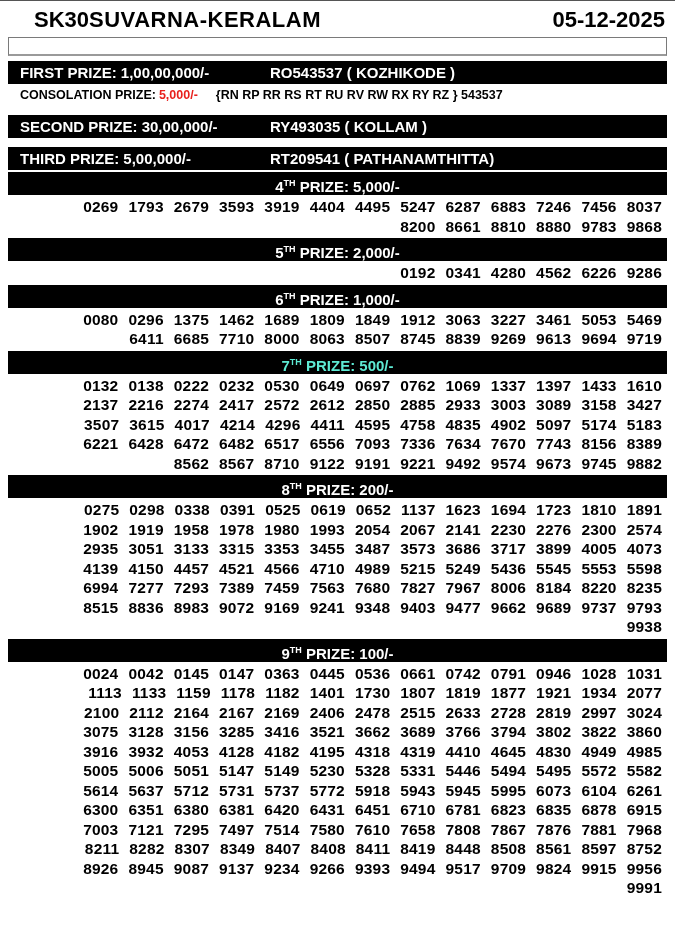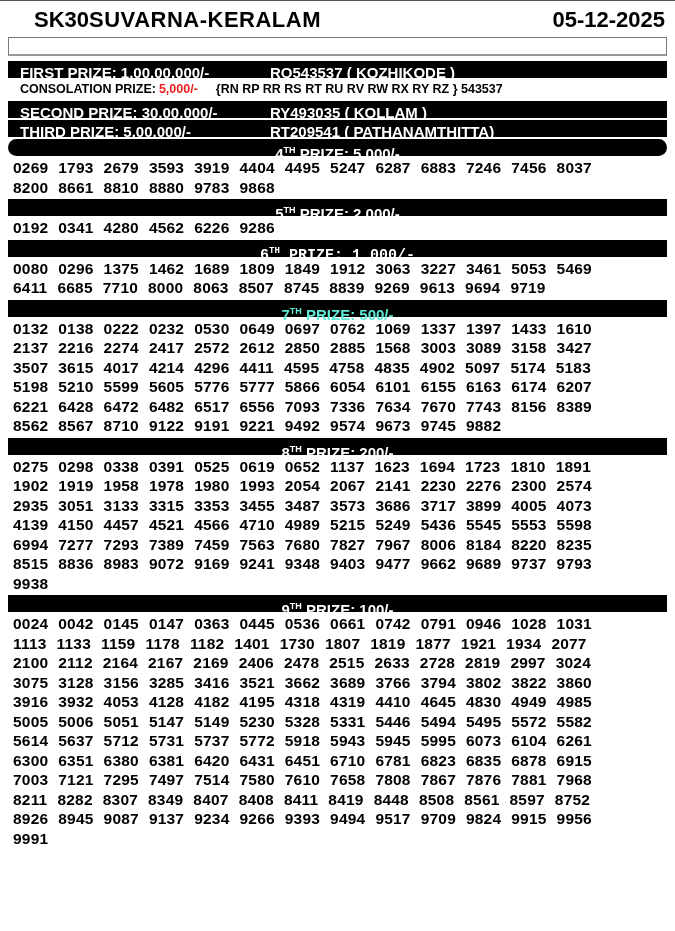--- a/index.html
+++ b/index.html
@@ -11,33 +11,33 @@
   }
   .page{padding:5px 8px 0 8px;}
   
   .masthead{display:flex;align-items:baseline;font-weight:bold;font-size:22px;color:#000;line-height:28px;}
   .masthead .code{margin-left:26px;}
   .masthead .title{flex:1;text-align:left;letter-spacing:0.5px;}
   .masthead .date{margin-right:2px;}
   
   .notice-box{height:16px;border:1px solid #7a7a7a;border-bottom:2px solid #9a9a9a;background:#fff;margin:3px 0 5px 0;}
   
-  .bar{background:#000;color:#fff;font-weight:bold;font-size:15px;height:17px;line-height:23px;
+  .bar{background:#000;color:#fff;font-weight:bold;font-size:15px;height:23px;line-height:23px;
        margin-bottom:2px;position:relative;white-space:nowrap;}
   .bar.left{padding-left:12px;}
   .bar .winner{position:absolute;left:262px;top:0;}
   .bar.center{text-align:center;padding-left:0;}
   .bar sup{font-size:9px;vertical-align:6px;letter-spacing:0;}
-  .gap3{margin-top:1px;}
+  .gap3{margin-top:9px;}
   
   .consolation{font-size:12.5px;font-weight:bold;color:#000;padding:2px 0 3px 12px;line-height:15px;white-space:nowrap;}
   .consolation .amount{color:#e8211d;padding:0 4px 0 3px;}
   .consolation .series{padding-left:14px;}
   
-  .numrow{text-align:left;font-weight:bold;font-size:15.5px;line-height:19.5px;color:#000;}
+  .numrow{text-align:right;font-weight:bold;font-size:15.5px;line-height:19.5px;color:#000;}
   .numrow span{display:inline-block;margin:0 5px;letter-spacing:0.2px;}
   section{margin-top:2px;}
 </style>
 </head>
 <body>
 
 <div class="page">
 
   <div class="masthead">
     <span class="code">SK30</span>
@@ -61,39 +61,38 @@
     <span class="winner">RY493035 ( KOLLAM )</span>
   </div>
 
   <div class="bar left gap3">
     <span>THIRD PRIZE: 5,00,000/-</span>
     <span class="winner">RT209541 ( PATHANAMTHITTA)</span>
   </div>
 
   <div>
       <section>
-        <div class="bar center" style="background: rgb(0, 0, 0); color: rgb(255, 255, 255); border-radius: 9px;"><span>4</span><sup>TH</sup><span>&nbsp;PRIZE: 5,000/-</span></div>
+        <div class="bar center" style="background: rgb(0, 0, 0); color: rgb(255, 255, 255);"><span>4</span><sup>TH</sup><span>&nbsp;PRIZE: 5,000/-</span></div>
         <div class="numrow"><span>0269</span><span>1793</span><span>2679</span><span>3593</span><span>3919</span><span>4404</span><span>4495</span><span>5247</span><span>6287</span><span>6883</span><span>7246</span><span>7456</span><span>8037</span></div>
         <div class="numrow"><span>8200</span><span>8661</span><span>8810</span><span>8880</span><span>9783</span><span>9868</span></div>
       </section>
       <section>
         <div class="bar center" style="background: rgb(0, 0, 0); color: rgb(255, 255, 255);"><span>5</span><sup>TH</sup><span>&nbsp;PRIZE: 2,000/-</span></div>
         <div class="numrow"><span>0192</span><span>0341</span><span>4280</span><span>4562</span><span>6226</span><span>9286</span></div>
       </section>
       <section>
-        <div class="bar center" style="background: rgb(0, 0, 0); color: rgb(255, 255, 255); font-family: Liberation Mono, monospace;"><span>6</span><sup>TH</sup><span>&nbsp;PRIZE: 1,000/-</span></div>
+        <div class="bar center" style="background: rgb(0, 0, 0); color: rgb(255, 255, 255);"><span>6</span><sup>TH</sup><span>&nbsp;PRIZE: 1,000/-</span></div>
         <div class="numrow"><span>0080</span><span>0296</span><span>1375</span><span>1462</span><span>1689</span><span>1809</span><span>1849</span><span>1912</span><span>3063</span><span>3227</span><span>3461</span><span>5053</span><span>5469</span></div>
         <div class="numrow"><span>6411</span><span>6685</span><span>7710</span><span>8000</span><span>8063</span><span>8507</span><span>8745</span><span>8839</span><span>9269</span><span>9613</span><span>9694</span><span>9719</span></div>
       </section>
       <section>
         <div class="bar center" style="background: rgb(0, 0, 0); color: #5eead4;"><span>7</span><sup>TH</sup><span>&nbsp;PRIZE: 500/-</span></div>
         <div class="numrow"><span>0132</span><span>0138</span><span>0222</span><span>0232</span><span>0530</span><span>0649</span><span>0697</span><span>0762</span><span>1069</span><span>1337</span><span>1397</span><span>1433</span><span>1610</span></div>
-        <div class="numrow"><span>2137</span><span>2216</span><span>2274</span><span>2417</span><span>2572</span><span>2612</span><span>2850</span><span>2885</span><span>1568</span><span>3003</span><span>3089</span><span>3158</span><span>3427</span></div>
+        <div class="numrow"><span>2137</span><span>2216</span><span>2274</span><span>2417</span><span>2572</span><span>2612</span><span>2850</span><span>2885</span><span>2933</span><span>3003</span><span>3089</span><span>3158</span><span>3427</span></div>
         <div class="numrow"><span>3507</span><span>3615</span><span>4017</span><span>4214</span><span>4296</span><span>4411</span><span>4595</span><span>4758</span><span>4835</span><span>4902</span><span>5097</span><span>5174</span><span>5183</span></div>
-        <div class="numrow"><span>5198</span><span>5210</span><span>5599</span><span>5605</span><span>5776</span><span>5777</span><span>5866</span><span>6054</span><span>6101</span><span>6155</span><span>6163</span><span>6174</span><span>6207</span></div>
         <div class="numrow"><span>6221</span><span>6428</span><span>6472</span><span>6482</span><span>6517</span><span>6556</span><span>7093</span><span>7336</span><span>7634</span><span>7670</span><span>7743</span><span>8156</span><span>8389</span></div>
         <div class="numrow"><span>8562</span><span>8567</span><span>8710</span><span>9122</span><span>9191</span><span>9221</span><span>9492</span><span>9574</span><span>9673</span><span>9745</span><span>9882</span></div>
       </section>
       <section>
         <div class="bar center" style="background: rgb(0, 0, 0); color: rgb(255, 255, 255);"><span>8</span><sup>TH</sup><span>&nbsp;PRIZE: 200/-</span></div>
         <div class="numrow"><span>0275</span><span>0298</span><span>0338</span><span>0391</span><span>0525</span><span>0619</span><span>0652</span><span>1137</span><span>1623</span><span>1694</span><span>1723</span><span>1810</span><span>1891</span></div>
         <div class="numrow"><span>1902</span><span>1919</span><span>1958</span><span>1978</span><span>1980</span><span>1993</span><span>2054</span><span>2067</span><span>2141</span><span>2230</span><span>2276</span><span>2300</span><span>2574</span></div>
         <div class="numrow"><span>2935</span><span>3051</span><span>3133</span><span>3315</span><span>3353</span><span>3455</span><span>3487</span><span>3573</span><span>3686</span><span>3717</span><span>3899</span><span>4005</span><span>4073</span></div>
         <div class="numrow"><span>4139</span><span>4150</span><span>4457</span><span>4521</span><span>4566</span><span>4710</span><span>4989</span><span>5215</span><span>5249</span><span>5436</span><span>5545</span><span>5553</span><span>5598</span></div>
         <div class="numrow"><span>6994</span><span>7277</span><span>7293</span><span>7389</span><span>7459</span><span>7563</span><span>7680</span><span>7827</span><span>7967</span><span>8006</span><span>8184</span><span>8220</span><span>8235</span></div>

